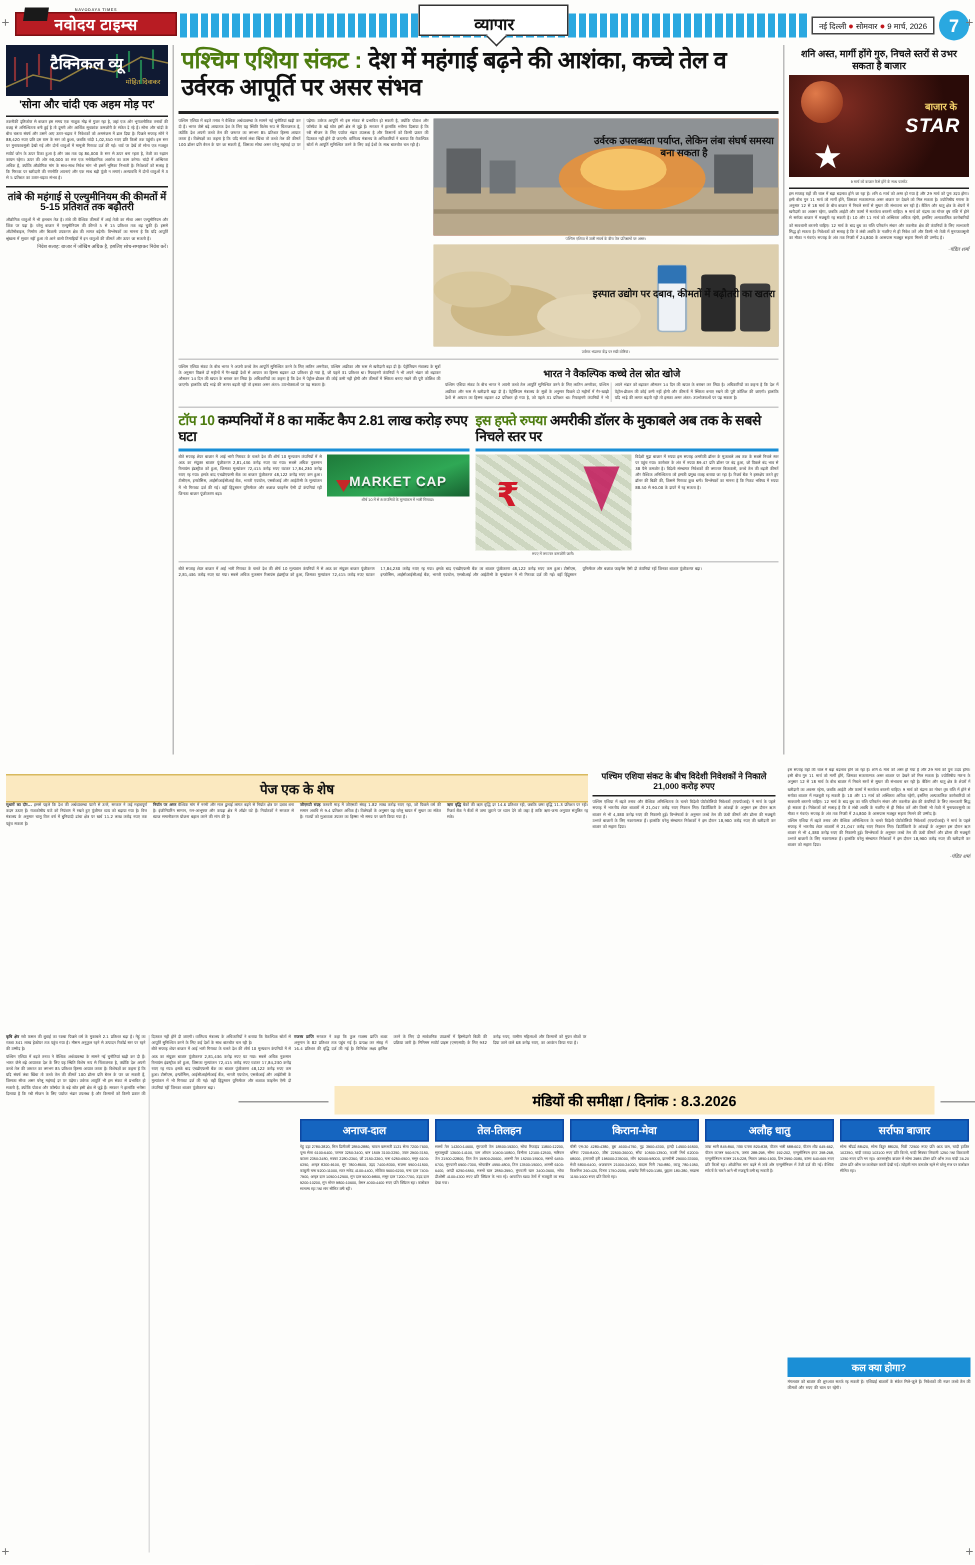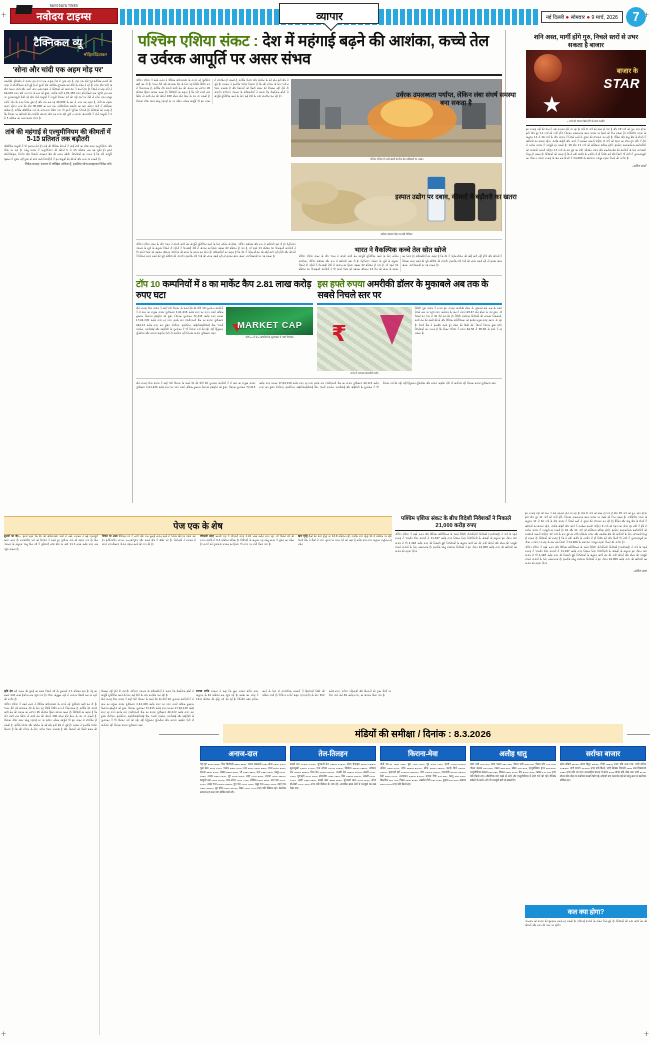--- a/index.html
+++ b/index.html
@@ -8,40 +8,40 @@
     background: #ffffff;
     font-family: "Liberation Sans", "DejaVu Sans", sans-serif;
     overflow: hidden;
   }
   .page { position: relative; width: 650px; height: 1043px; background: #fdfdfb; }
 
   
   .topbar { position: relative; height: 30px; display: flex; align-items: center; padding: 3px 4px 0 4px; }
   .masthead-box { width: 108px; height: 24px; position: relative; flex: 0 0 auto; }
   .masthead-tiny { font-size: 2.6px; letter-spacing: .4px; color: #5a5a5a; text-align: center; margin-bottom: 0px; font-weight: bold;}
-  .masthead-red { background: #b81c23; border: 1px solid #7d0f13; height: 16px; display: flex; align-items: center; justify-content: center; font-family: Liberation Serif, serif; }
+  .masthead-red { background: #b81c23; border: 1px solid #7d0f13; height: 16px; display: flex; align-items: center; justify-content: center; }
   .masthead-red span { color: #fff; font-size: 10.5px; font-weight: bold; letter-spacing: .3px; }
   .masthead-blk { position: absolute; left: 6px; top: 0px; width: 16px; height: 9px; background: #1a1a1a; transform: skewX(-8deg); }
 
   .bar-stripes { flex: 1 1 auto; height: 16px; margin: 0 2px; background:
      repeating-linear-gradient(90deg, #2aa8e0 0 5px, #ffffff 5px 7px); position: relative; }
   .section-tab { position: absolute; left: 50%; transform: translateX(-50%); top: -6px; width: 100px; height: 21px;
       background: #fff; border: 1px solid #333; display: flex; align-items: flex-end; justify-content: center; z-index: 3;}
   .section-tab span { font-size: 11px; font-weight: bold; color: #111; }
   .section-tab:after { content:""; position: absolute; bottom: -6px; left: 46px; width: 9px; height: 9px; background: #fff;
       border-right: 1px solid #333; border-bottom: 1px solid #333; transform: rotate(45deg); }
 
   .dateline { flex: 0 0 auto; border: 1px solid #444; padding: 1px 4px; font-size: 5.2px; color: #111; white-space: nowrap; background:#fff;}
   .dateline .dot { color: #c2171c; font-size: 6px; }
   .pageno { flex: 0 0 auto; width: 20px; height: 20px; border-radius: 50%; background: #2aa8e0; color: #fff;
       display: flex; align-items: center; justify-content: center; font-size: 12px; font-weight: bold; margin-left: 3px; }
   .cropmark { position:absolute; color:#777; font-size:9px; }
 
   
-  .content { display: flex; padding: 0 4px; gap: 20px; }
+  .content { display: flex; padding: 0 4px; gap: 3px; }
   .col-left { width: 108px; flex: 0 0 auto; }
   .col-mid { flex: 1 1 auto; border-left: 1px solid #bbb; border-right: 1px solid #bbb; padding: 0 3px; }
   .col-right { width: 120px; flex: 0 0 auto; }
 
   
   .tx { font-size: 2.6px; line-height: 1.62; color: #2c2c2c; text-align: justify; word-spacing: .2px;
         font-family: "DejaVu Sans", sans-serif; }
   .cols2 { column-count: 2; column-gap: 4px; column-rule: 1px solid #ddd; }
   .cols3 { column-count: 3; column-gap: 4px; }
   .cols4 { column-count: 4; column-gap: 4px; }

